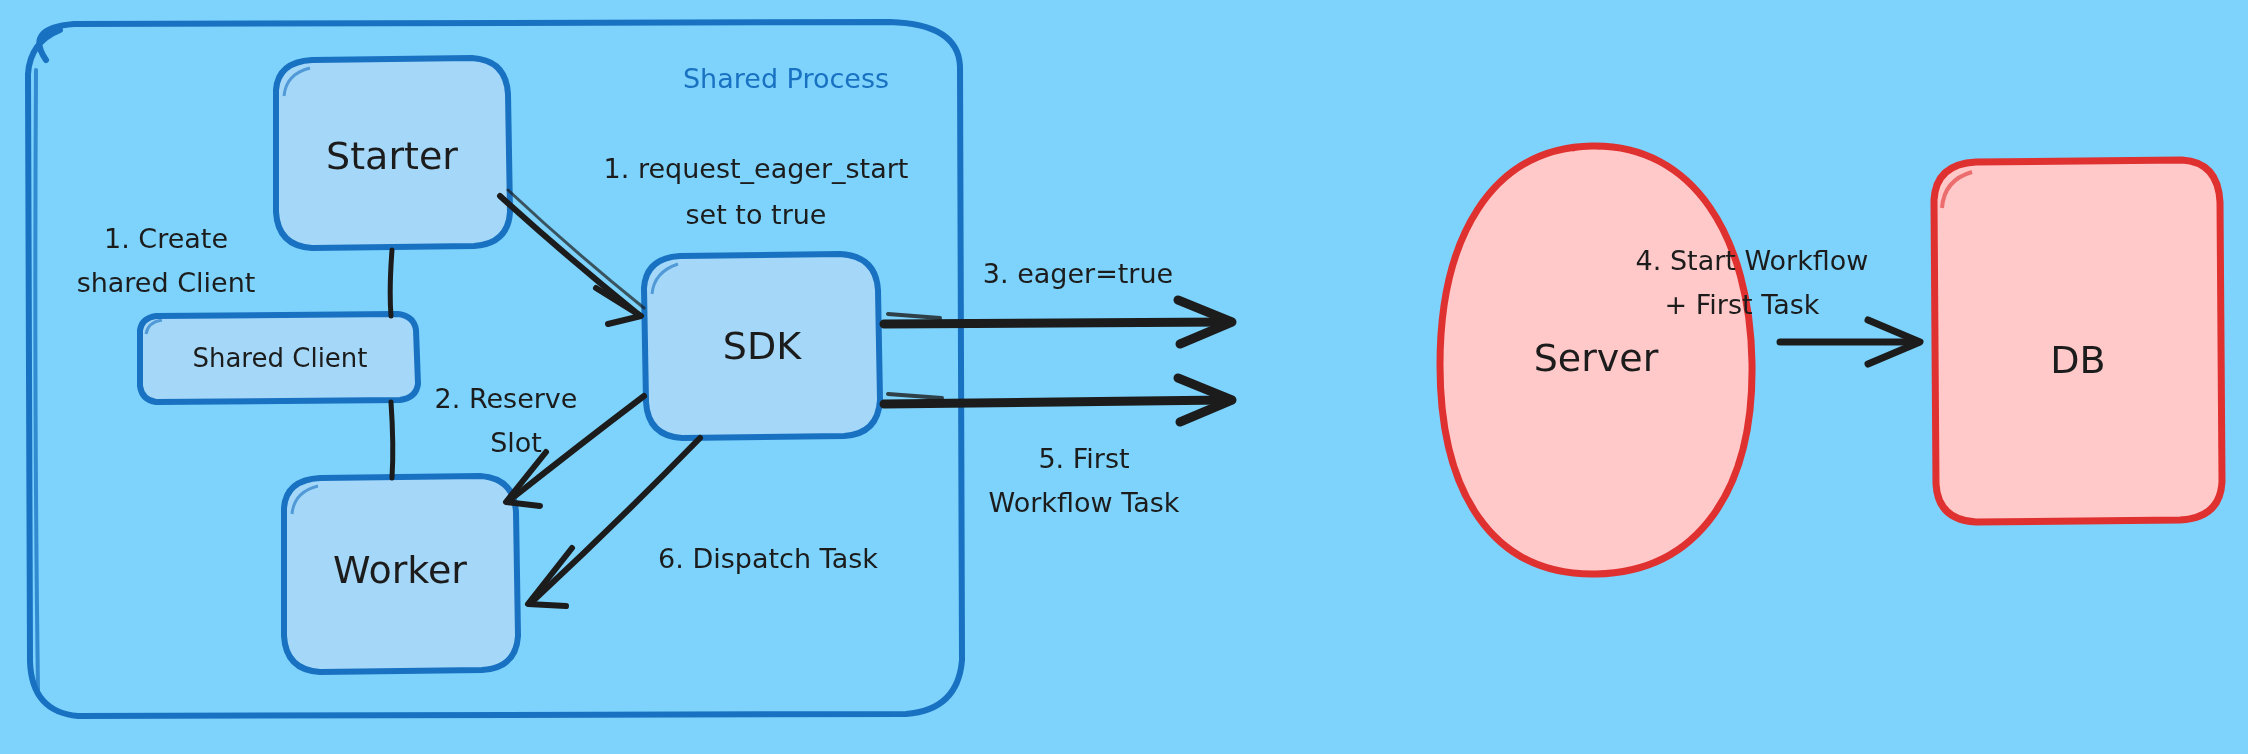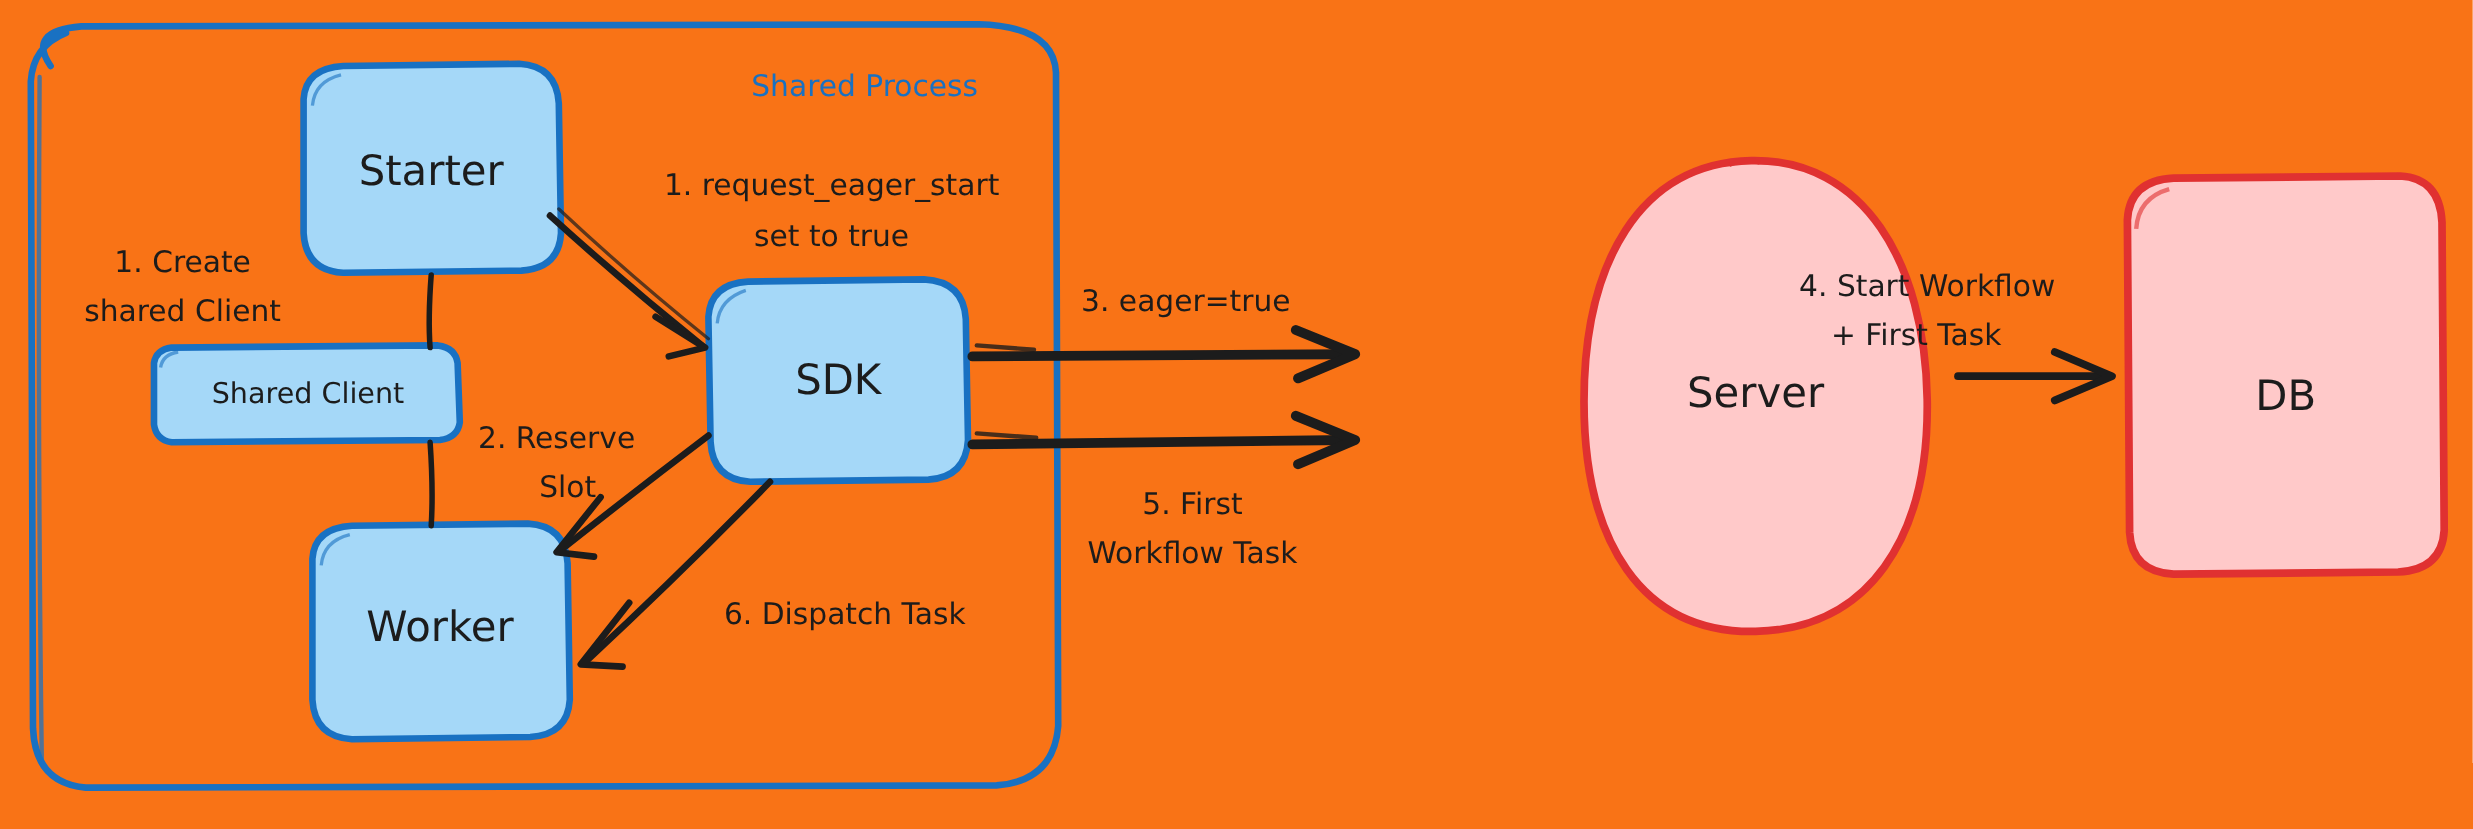--- a/index.html
+++ b/index.html
@@ -10,21 +10,21 @@
   body {
     width: 2248px;
     height: 754px;
     overflow: hidden;
     font-family: "DejaVu Sans", sans-serif;
   }
   #diagram-root {
     position: relative;
     width: 2248px;
     height: 754px;
-    background: #f97316;
+    background: #7dd3fc;
   }
   svg#diagram-svg {
     position: absolute;
     top: 0; left: 0;
     width: 2248px;
     height: 754px;
   }
   .node-label {
     font-family: "DejaVu Sans", sans-serif;
     fill: #1c1c1c;

